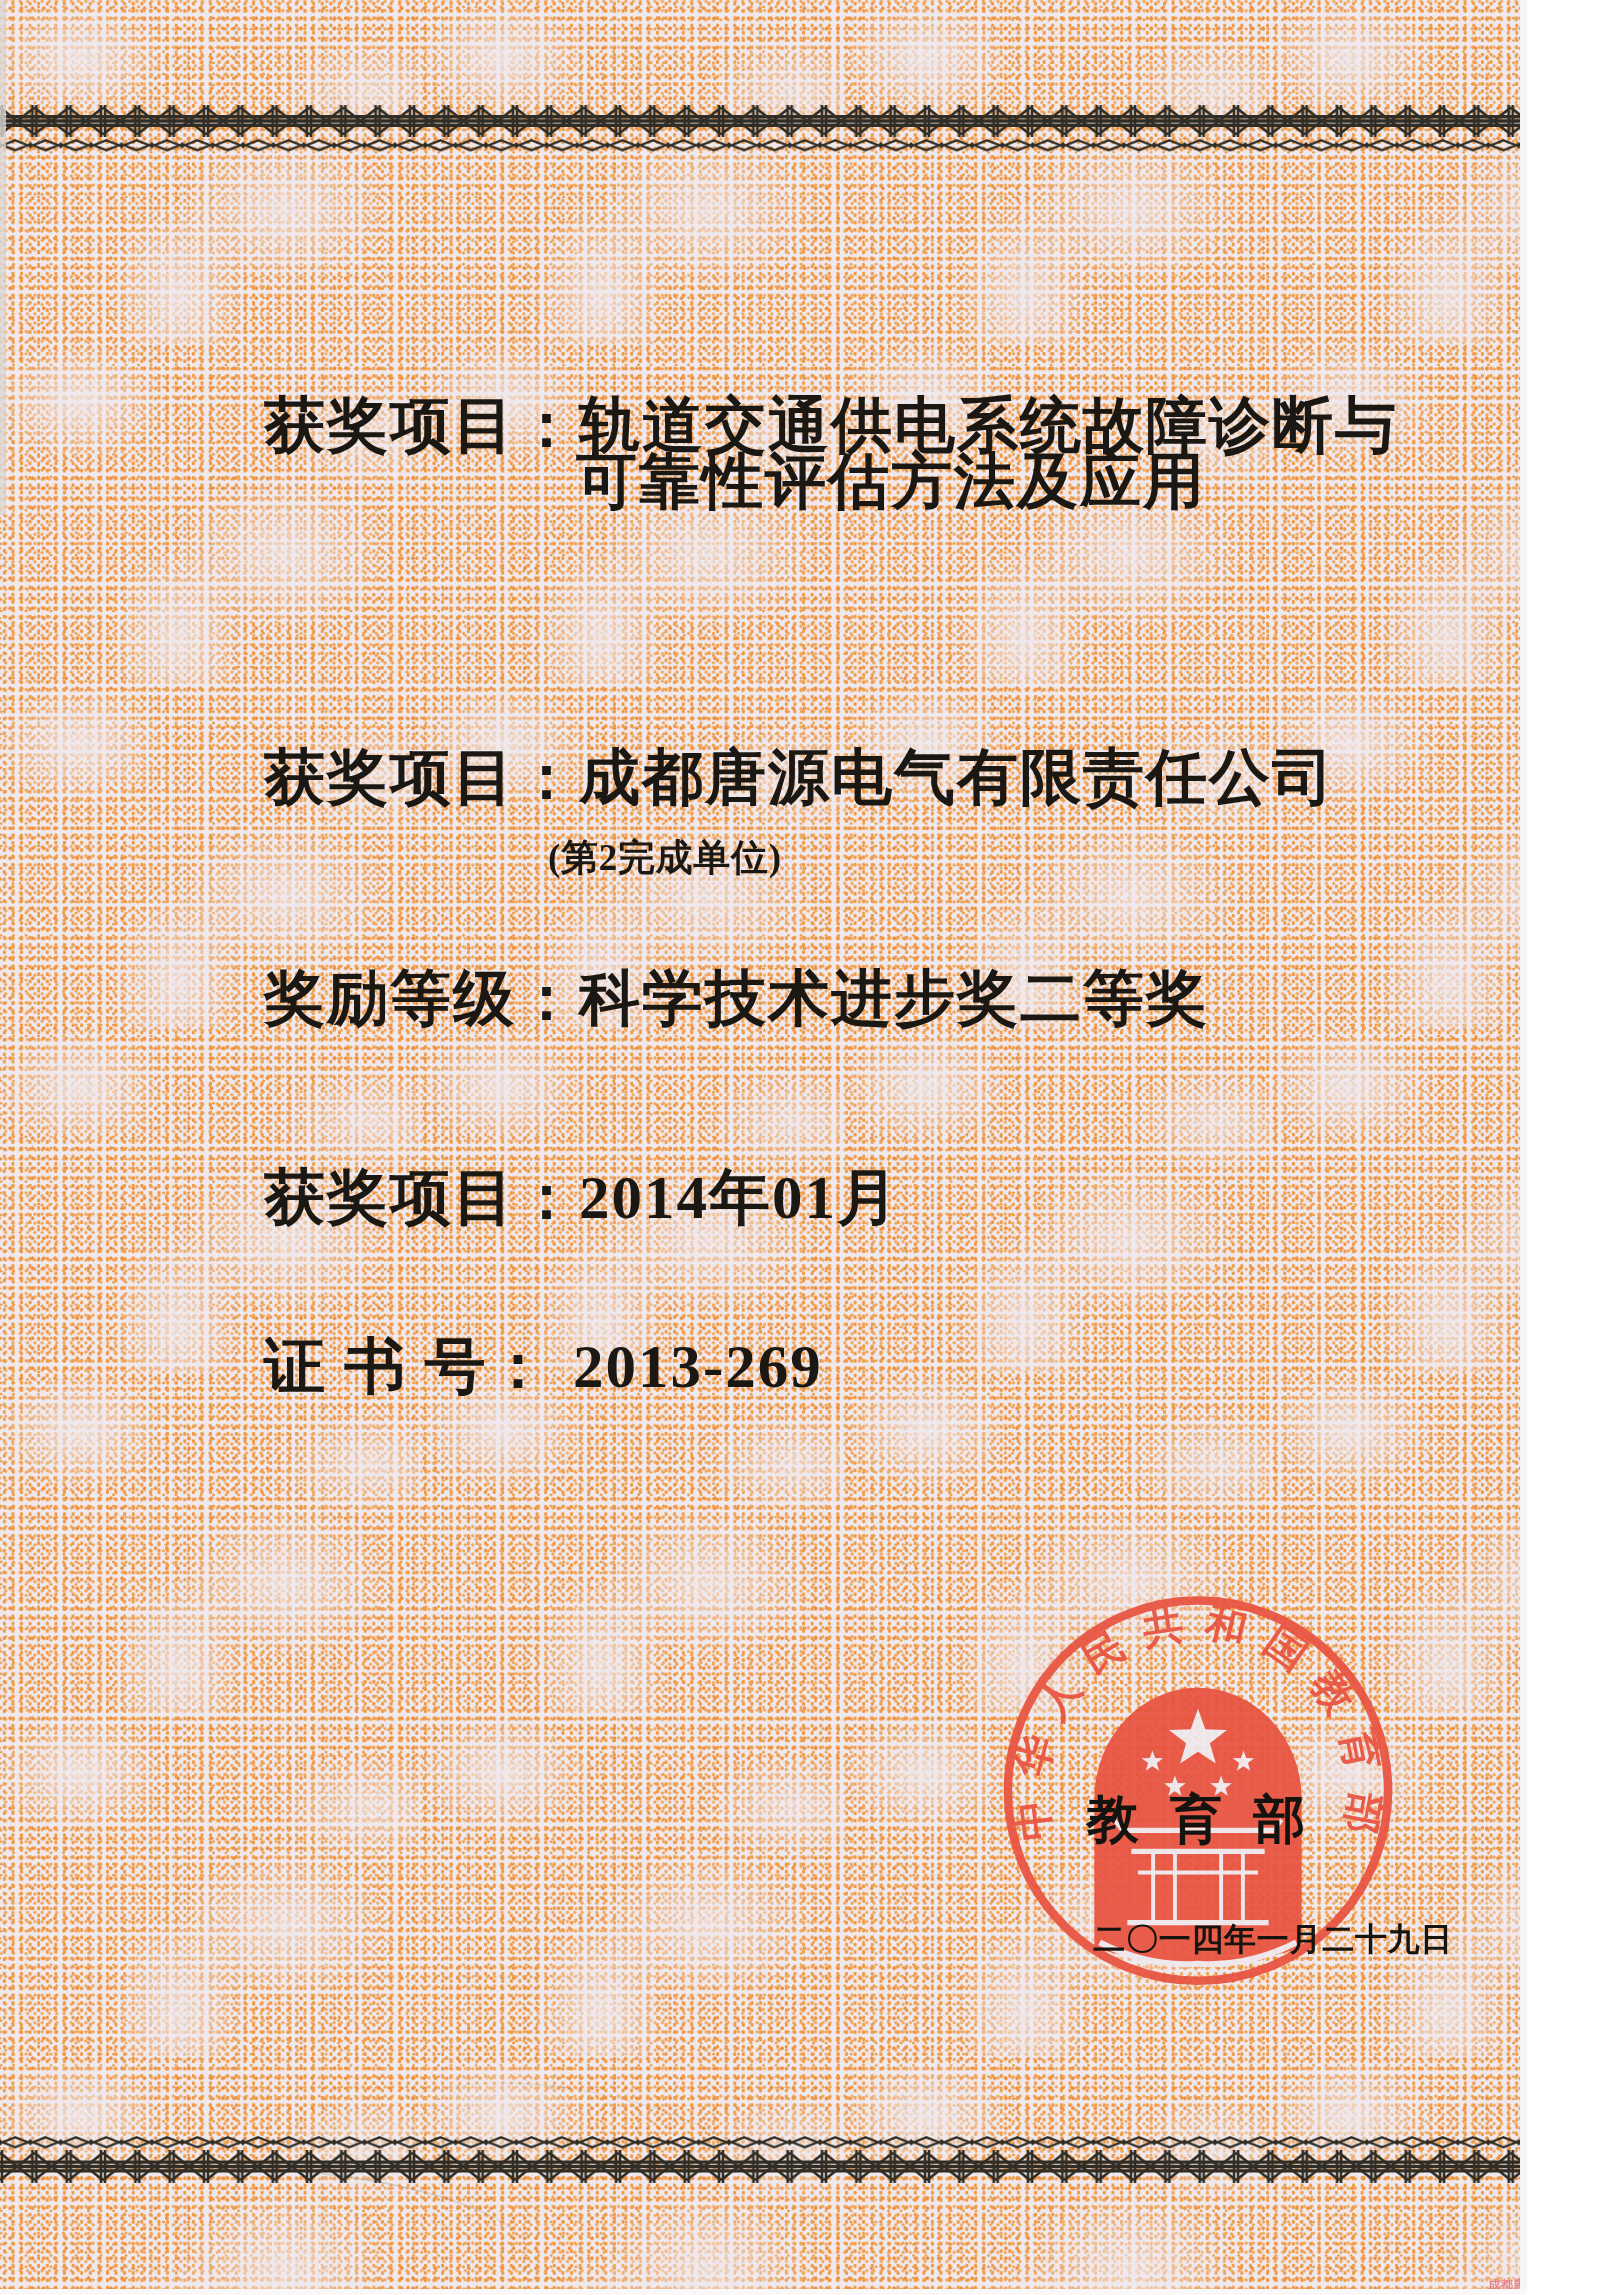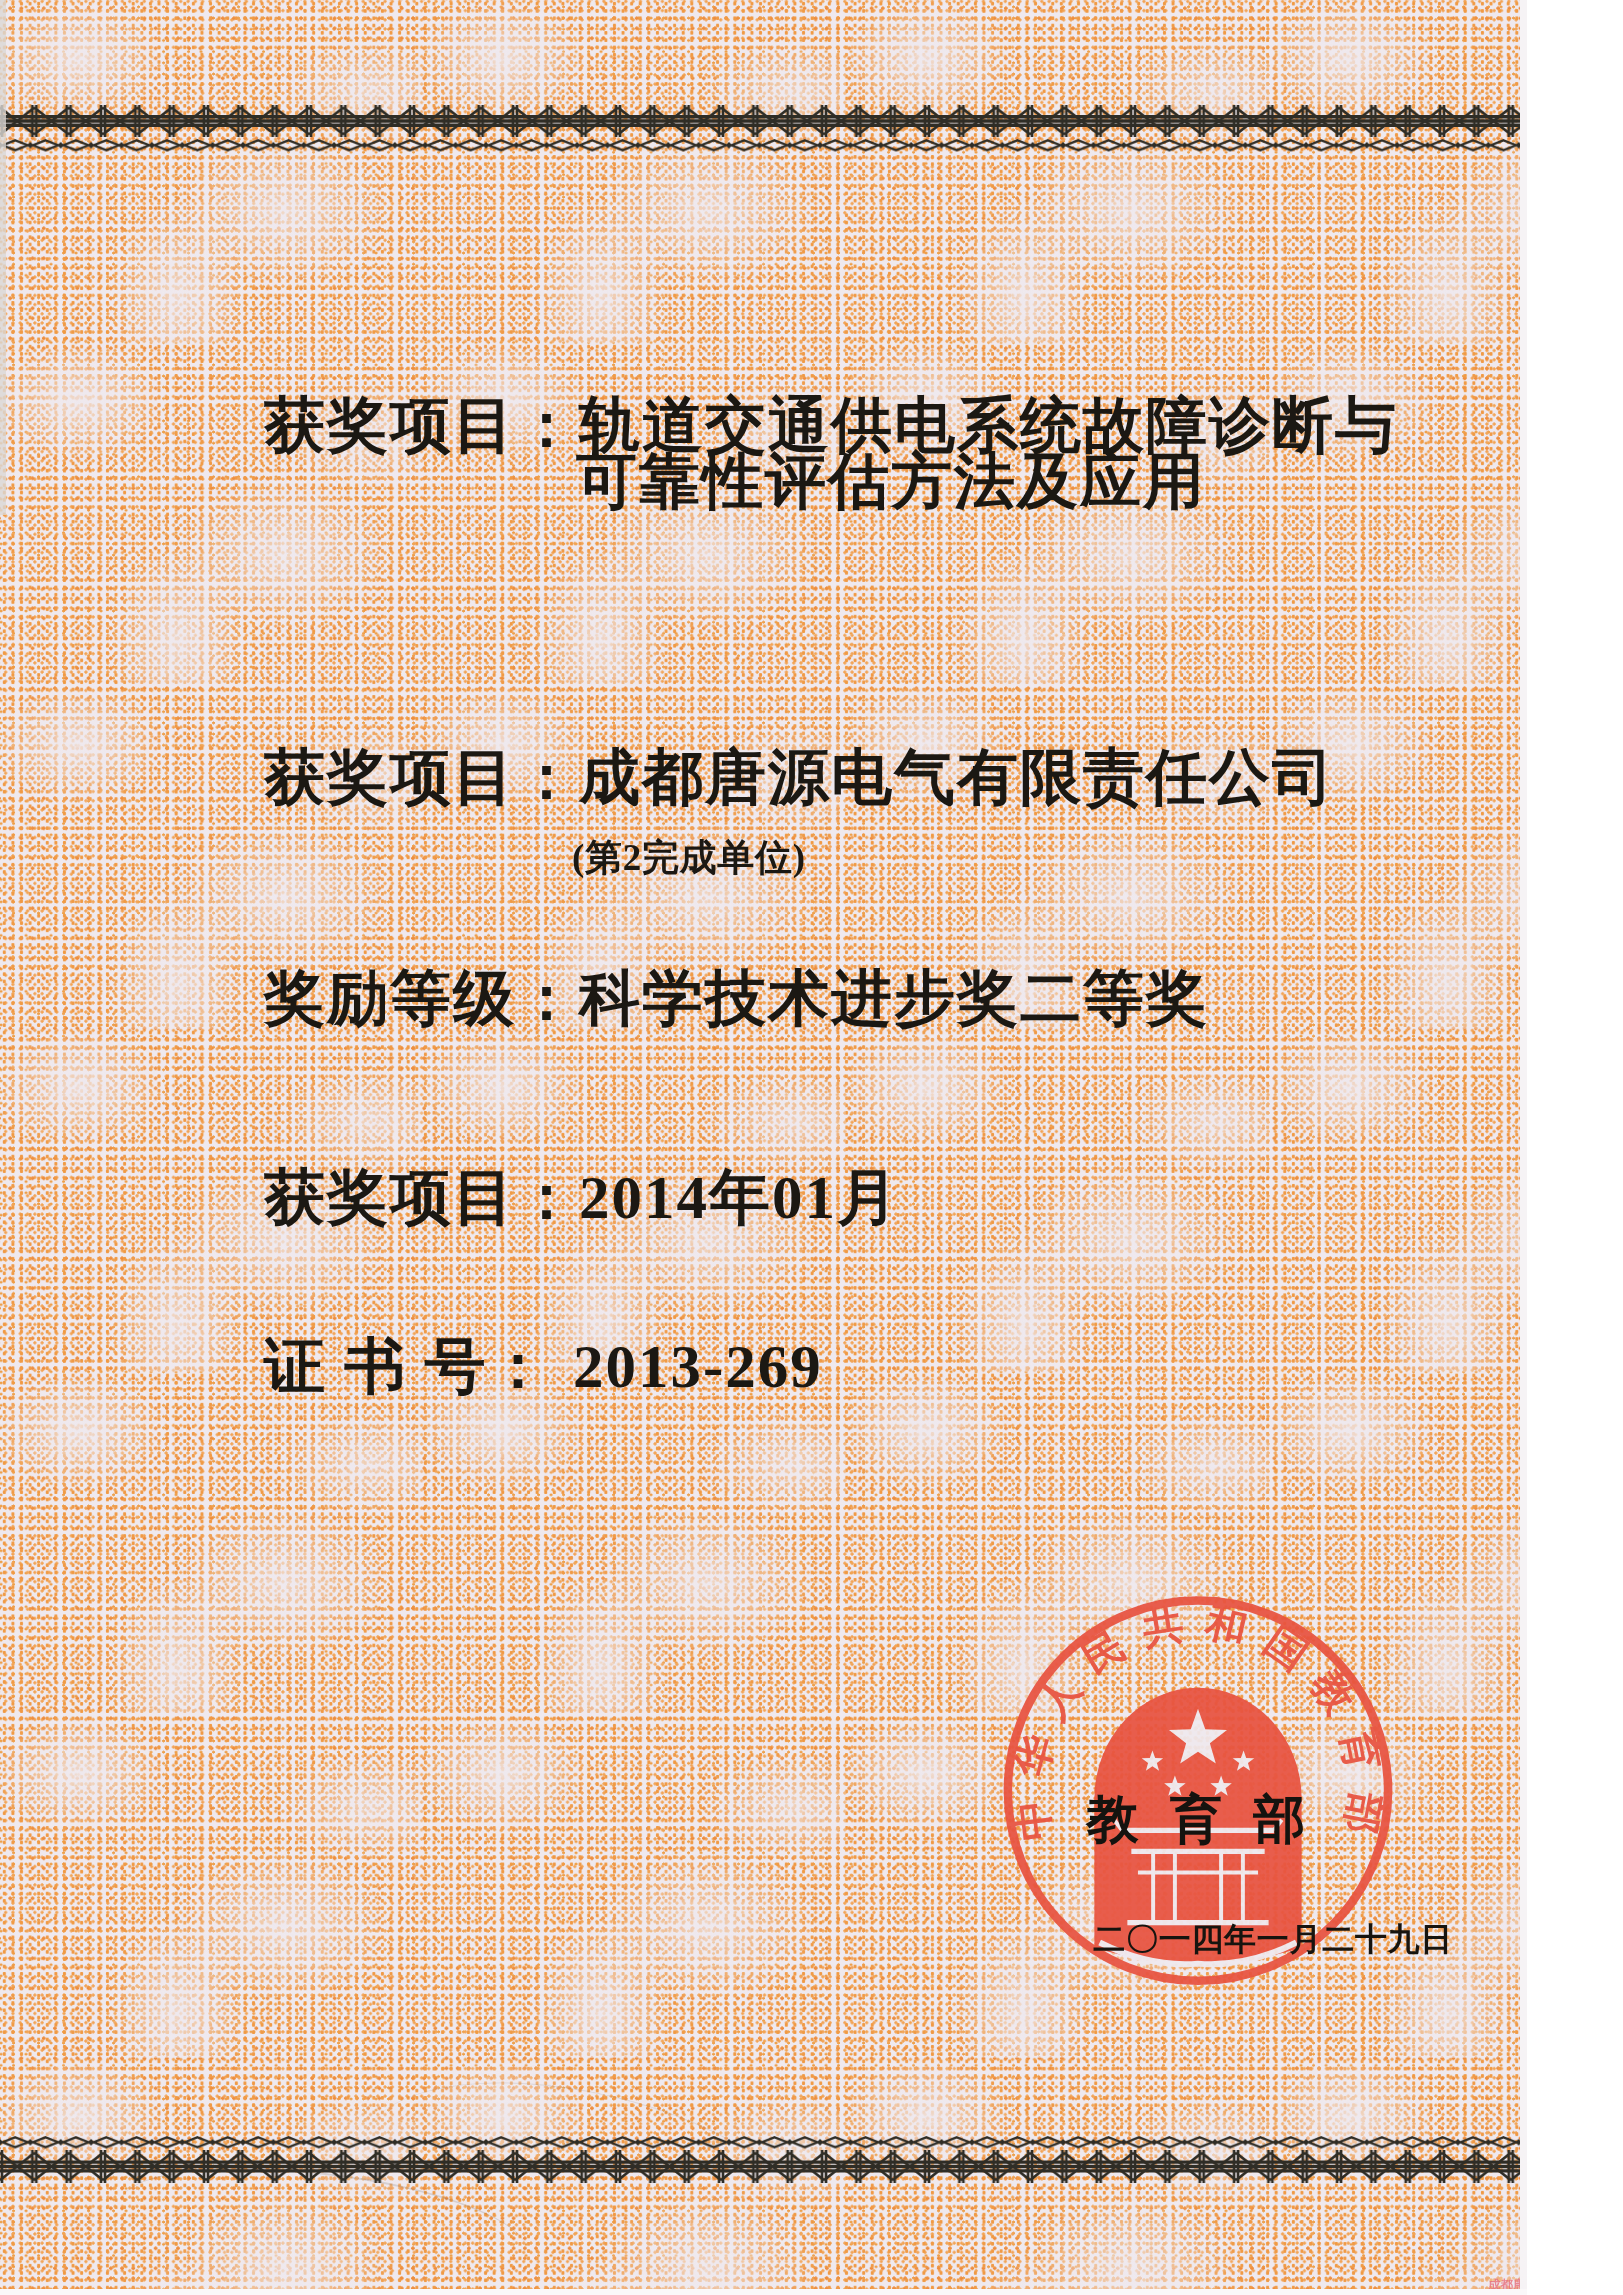--- a/index.html
+++ b/index.html
@@ -35,21 +35,21 @@
 
   .line{
     position:absolute;left:264px;z-index:3;
     font-weight:700;color:#1b1813;
     font-size:61px;letter-spacing:2px;white-space:nowrap;
     line-height:1.12;
   }
   #line-project{top:392px;}
   #line-project2{top:448px;left:576px;}
   #line-unit{top:744px;}
-  #line-unit-note{top:837px;left:572px;font-size:37px;letter-spacing:0.7px;}
+  #line-unit-note{top:837px;left:548px;font-size:37px;letter-spacing:0.7px;}
   #line-grade{top:965px;}
   #line-date{top:1164px;}
   #line-cert{top:1333px;}
   #line-cert .val{margin-left:22.5px;}
 
   #seal{position:absolute;left:965px;top:1553px;width:466px;height:478px;z-index:2;opacity:.93;}
   #issuer{
     position:absolute;left:1055px;top:1794px;width:291px;z-index:4;
     text-align:center;font-size:52px;font-weight:900;color:#15130f;
     letter-spacing:9.2px;line-height:1;white-space:nowrap;

